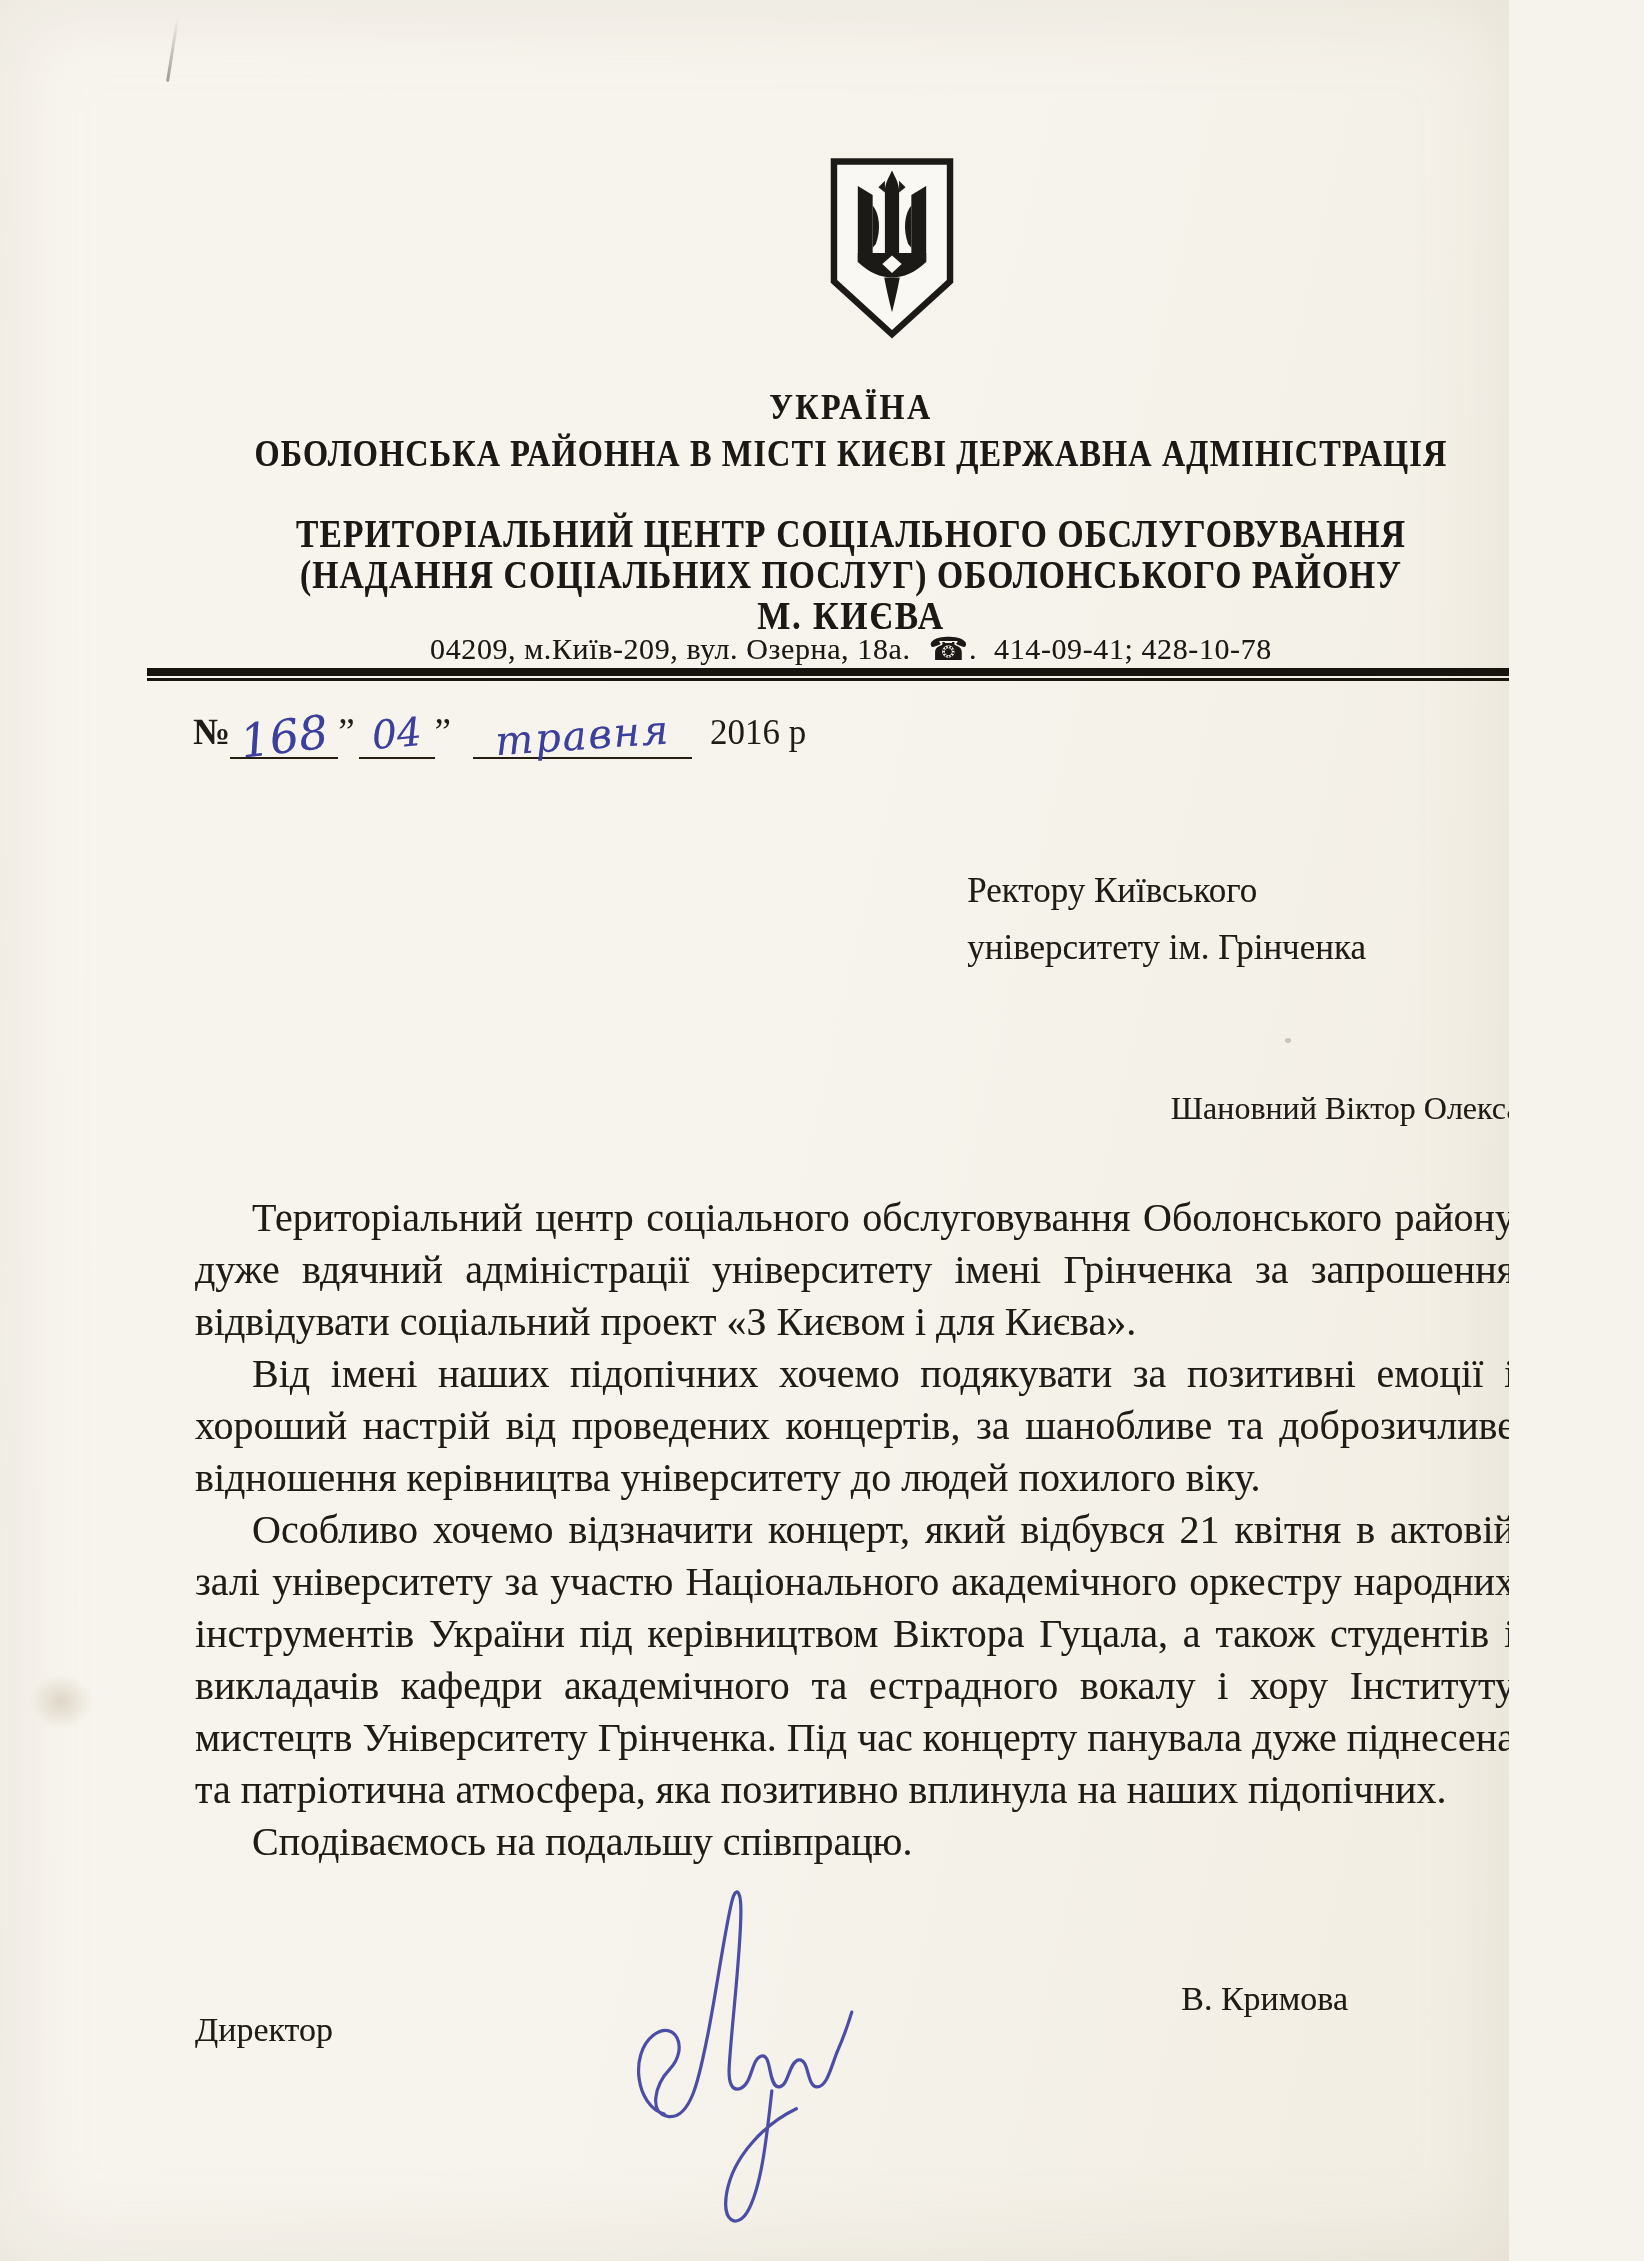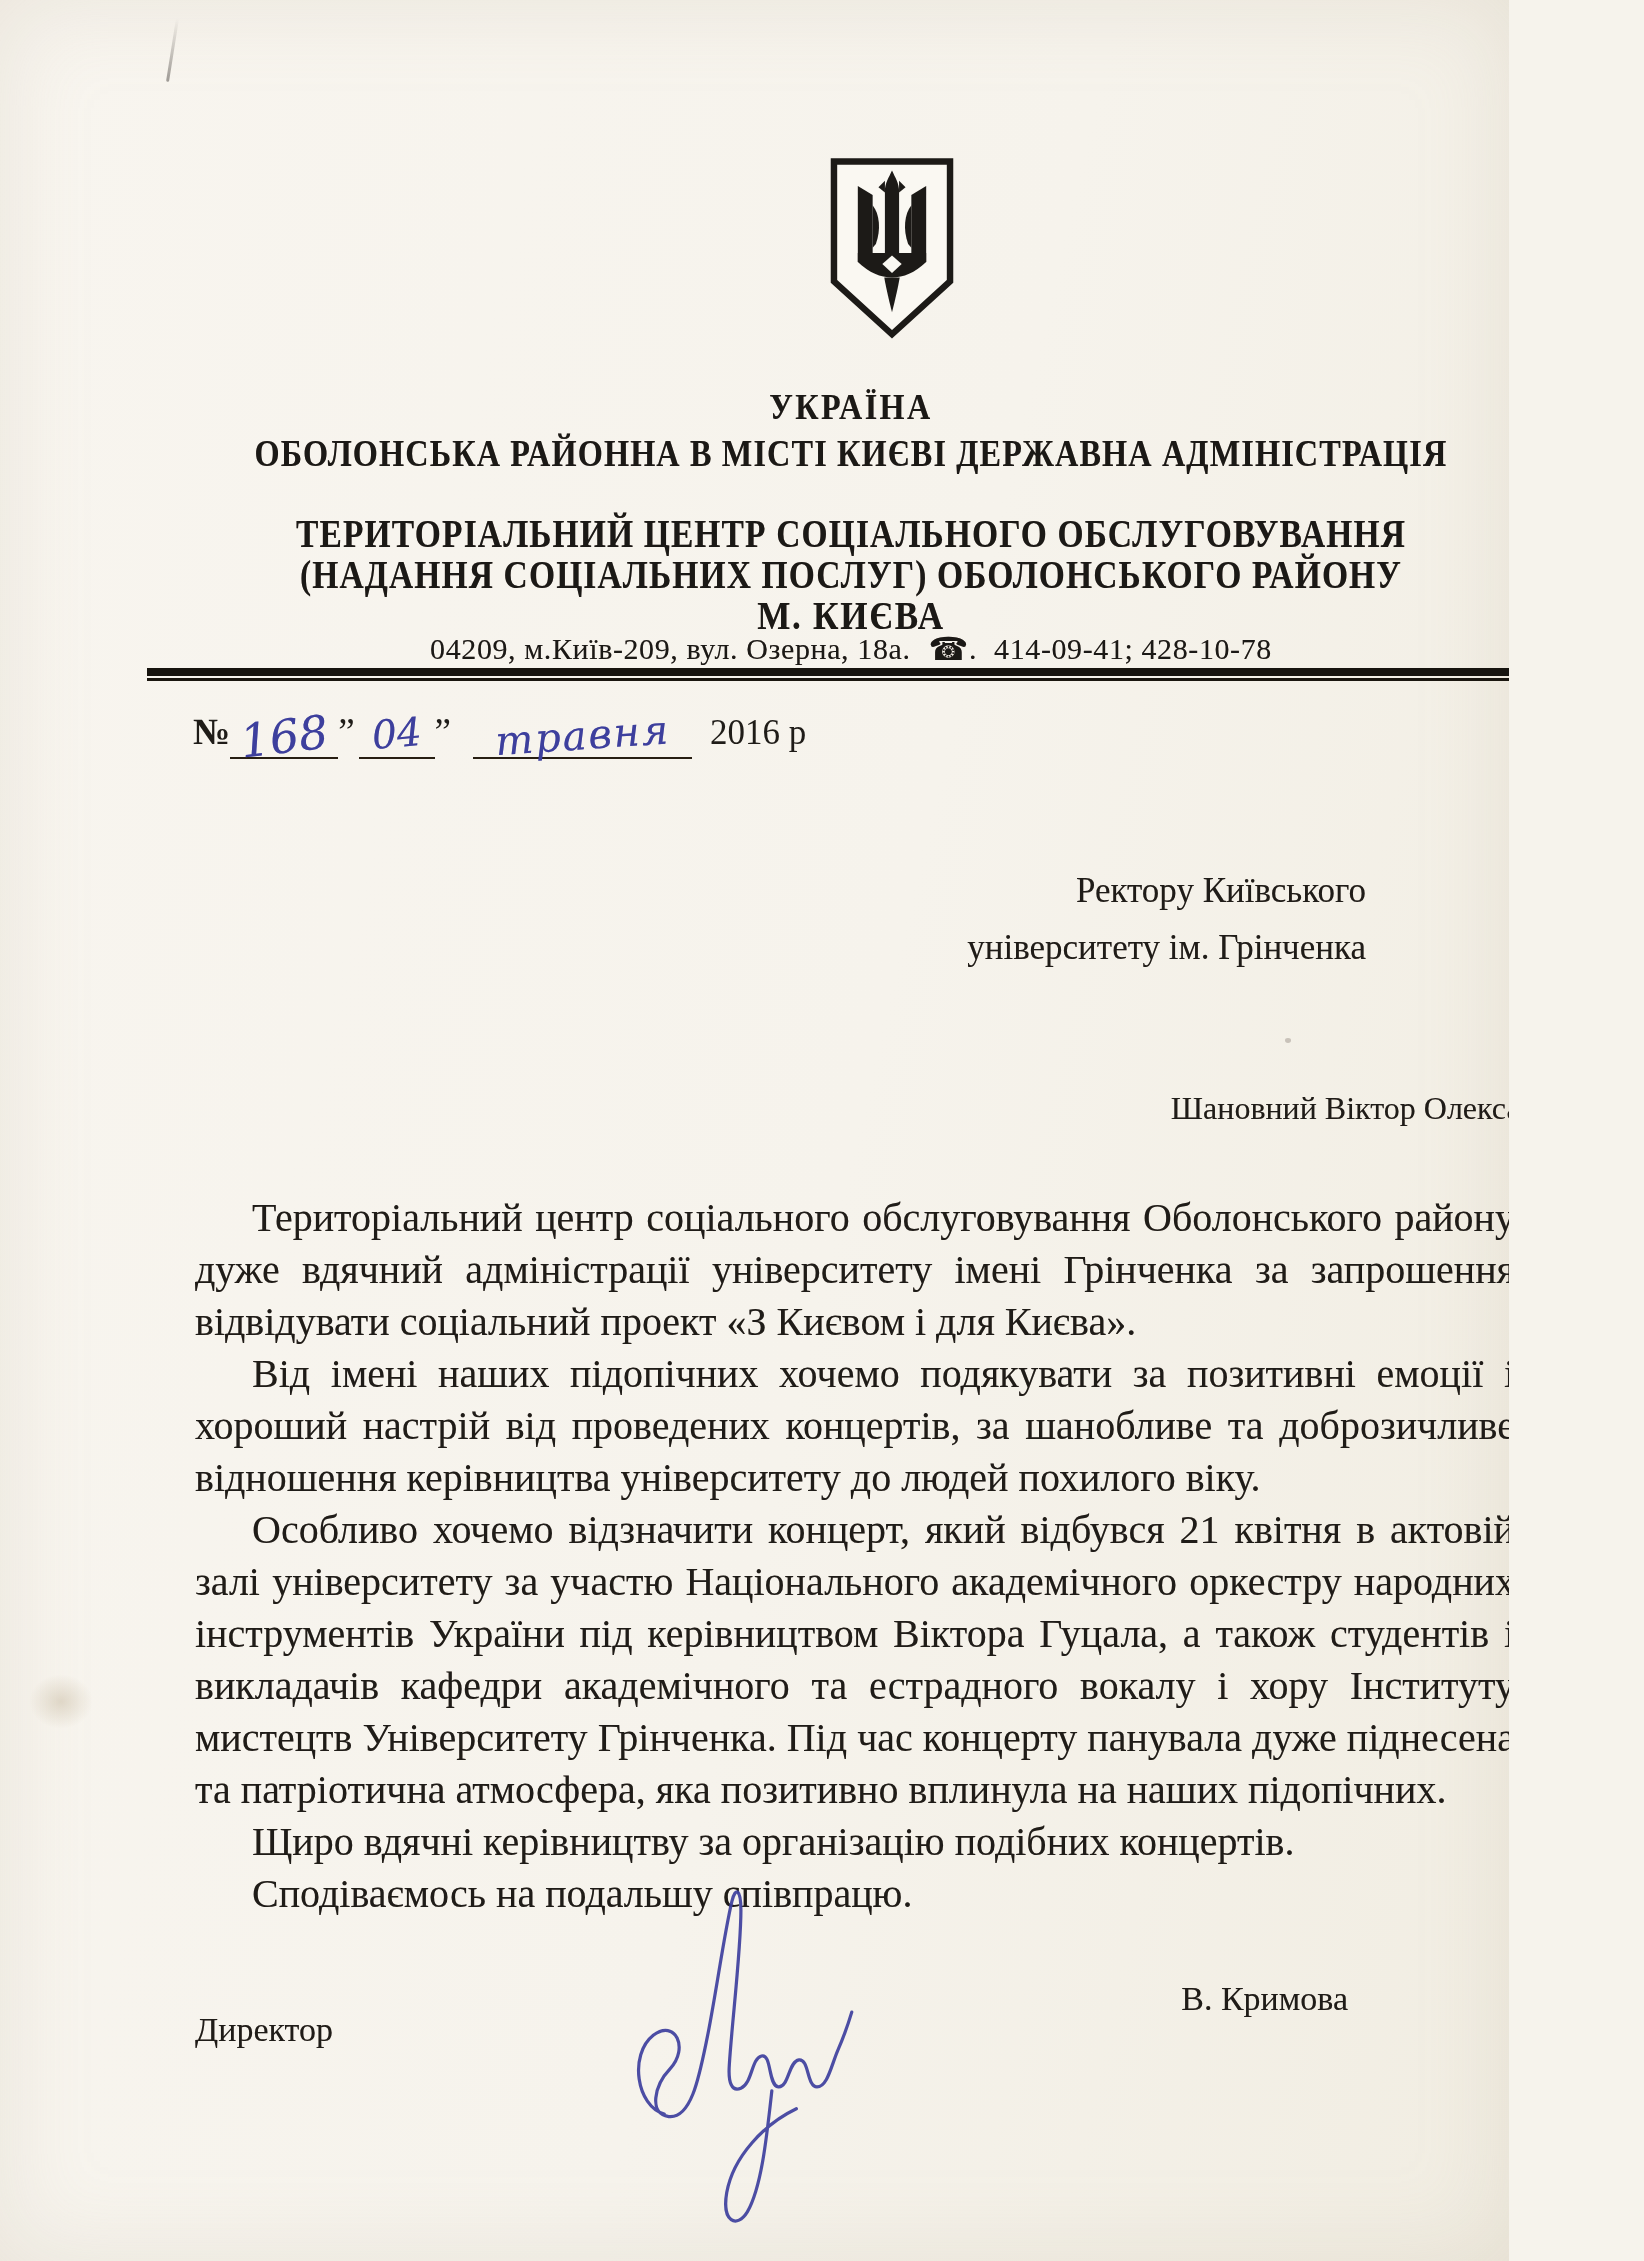--- a/index.html
+++ b/index.html
@@ -39,21 +39,21 @@
   .slot-month{width:219px;margin-left:22px;margin-right:10.3px;}
   .hw{font-style:italic;color:#3d3f9d;display:inline-block;
       font-family:"DejaVu Serif","Liberation Serif",serif;
       text-shadow:0 0 0.6px rgba(61,63,157,.5);}
   .hw-number{font-size:46px;transform:rotate(-7deg) translateY(2.6px);}
   .hw-day{font-size:39px;transform:rotate(-5deg);}
   .hw-month{font-size:40px;transform:rotate(-4deg) translateY(1.3px);letter-spacing:1.9px;}
   .ref .q{font-size:37px;}
   .ref .year{margin-left:7.7px;}
   
-  .addressee{right:143px;top:862px;text-align:right;font-size:35px;line-height:57px;
+  .addressee{right:143px;top:862px;font-size:35px;line-height:57px;
              text-shadow:0 0 0.6px rgba(70,45,35,.4);}
   
   .salutation{left:97px;width:1548px;top:1090px;text-align:right;font-size:32px;
               text-shadow:0 0 0.6px rgba(70,45,35,.4);}
   .letter-body{left:195px;top:1192px;width:1320px;font-size:40px;line-height:52px;
                text-align:justify;text-shadow:0 0 0.6px rgba(70,45,35,.4);}
   .letter-body p{margin:0;text-indent:57px;}
   
   .position{left:195px;top:2011px;font-size:34px;text-shadow:0 0 0.6px rgba(70,45,35,.4);}
   .sig-name{right:161px;top:1980px;font-size:34px;text-shadow:0 0 0.6px rgba(70,45,35,.4);}
@@ -109,21 +109,20 @@
     <div>Ректору Київського</div>
     <div>університету ім. Грінченка</div>
   </div>
 
   <div class="abs salutation">Шановний Віктор Олександрович!</div>
 
   <div class="abs letter-body">
     <p>Територіальний центр соціального обслуговування  Оболонського району дуже вдячний адміністрації  університету імені Грінченка  за запрошення відвідувати соціальний проект  «З Києвом і для Києва».</p>
     <p>Від імені наших підопічних хочемо подякувати за позитивні емоції і хороший настрій від проведених концертів,  за шанобливе та доброзичливе відношення керівництва університету до людей похилого віку.</p>
     <p>Особливо хочемо відзначити концерт, який відбувся 21 квітня в актовій залі університету за участю  Національного академічного оркестру народних інструментів  України під керівництвом Віктора Гуцала,  а також студентів і викладачів кафедри академічного та естрадного вокалу і хору  Інституту мистецтв Університету Грінченка. Під час концерту панувала дуже піднесена та патріотична атмосфера, яка позитивно вплинула на наших підопічних.</p>
-    <p>Щиро вдячні керівництву за організацію подібних концертів.</p>
     <p>Сподіваємось на  подальшу співпрацю.</p>
   </div>
 
   <div class="abs position">Директор</div>
 
   <svg class="abs sig-svg" viewBox="0 0 450 570" xmlns="http://www.w3.org/2000/svg">
     <path fill="none" stroke="#3d3f9d" stroke-width="5" stroke-linecap="round" stroke-linejoin="round" opacity="0.92" d="M95,392 C52,380 40,300 78,270 C112,244 134,290 104,322 C80,347 70,392 102,396
          C138,400 150,330 162,272 C176,202 188,112 200,62 C206,38 214,44 214,76
          C214,140 200,250 196,316 C194,344 200,358 214,352 C232,344 230,306 246,302
          C262,298 256,348 272,350 C288,352 288,310 304,308 C320,306 316,350 332,350

